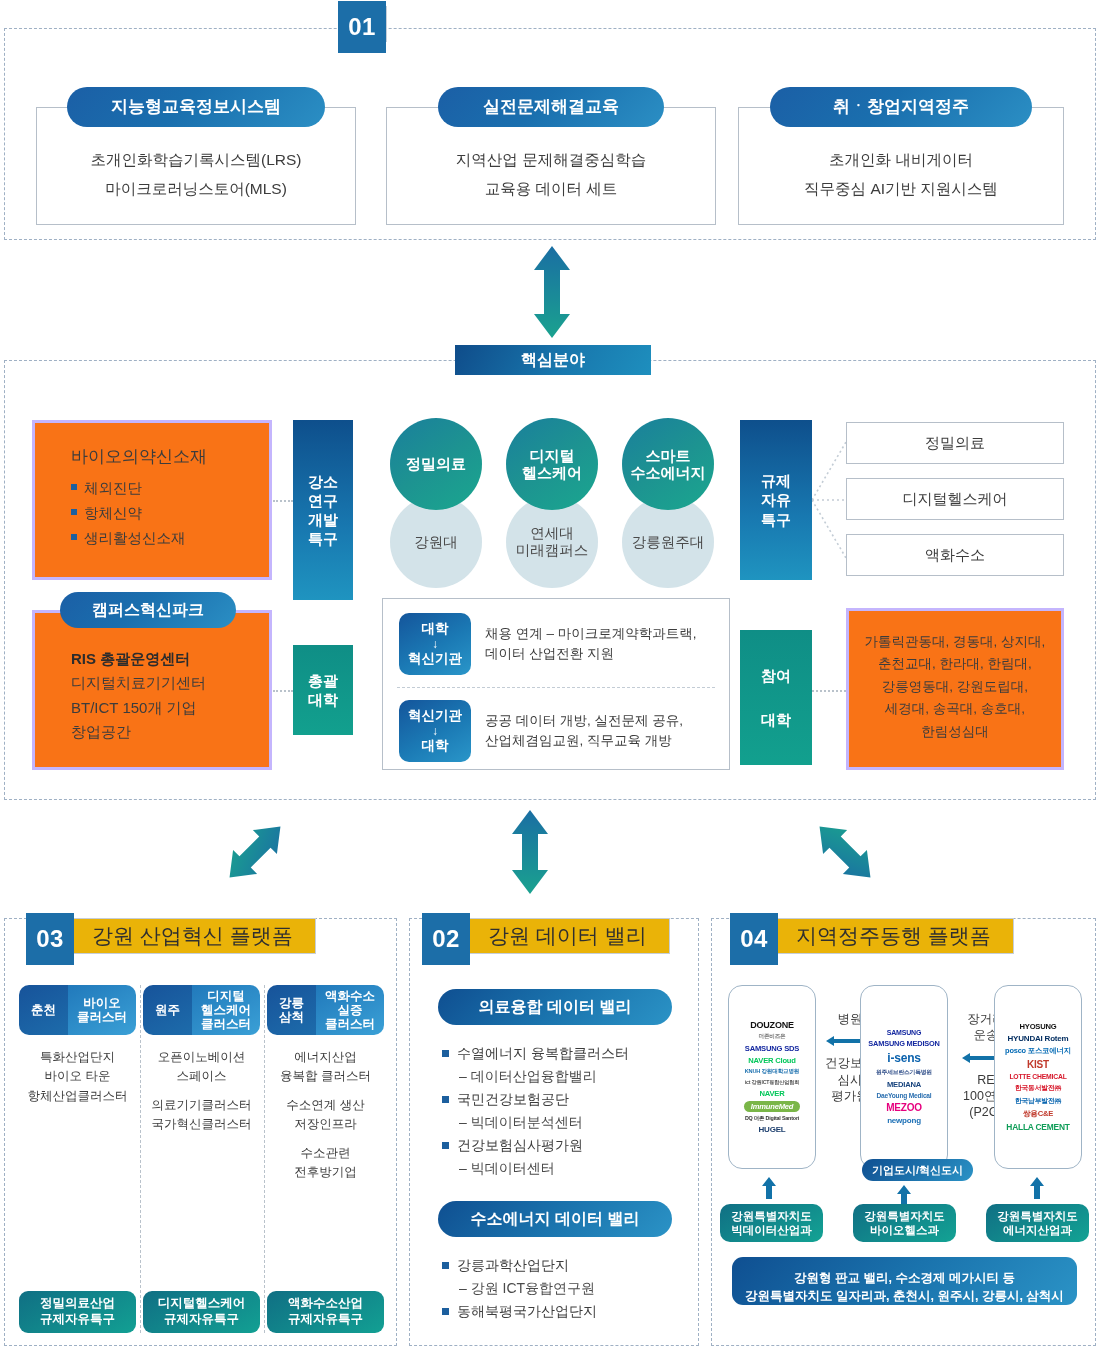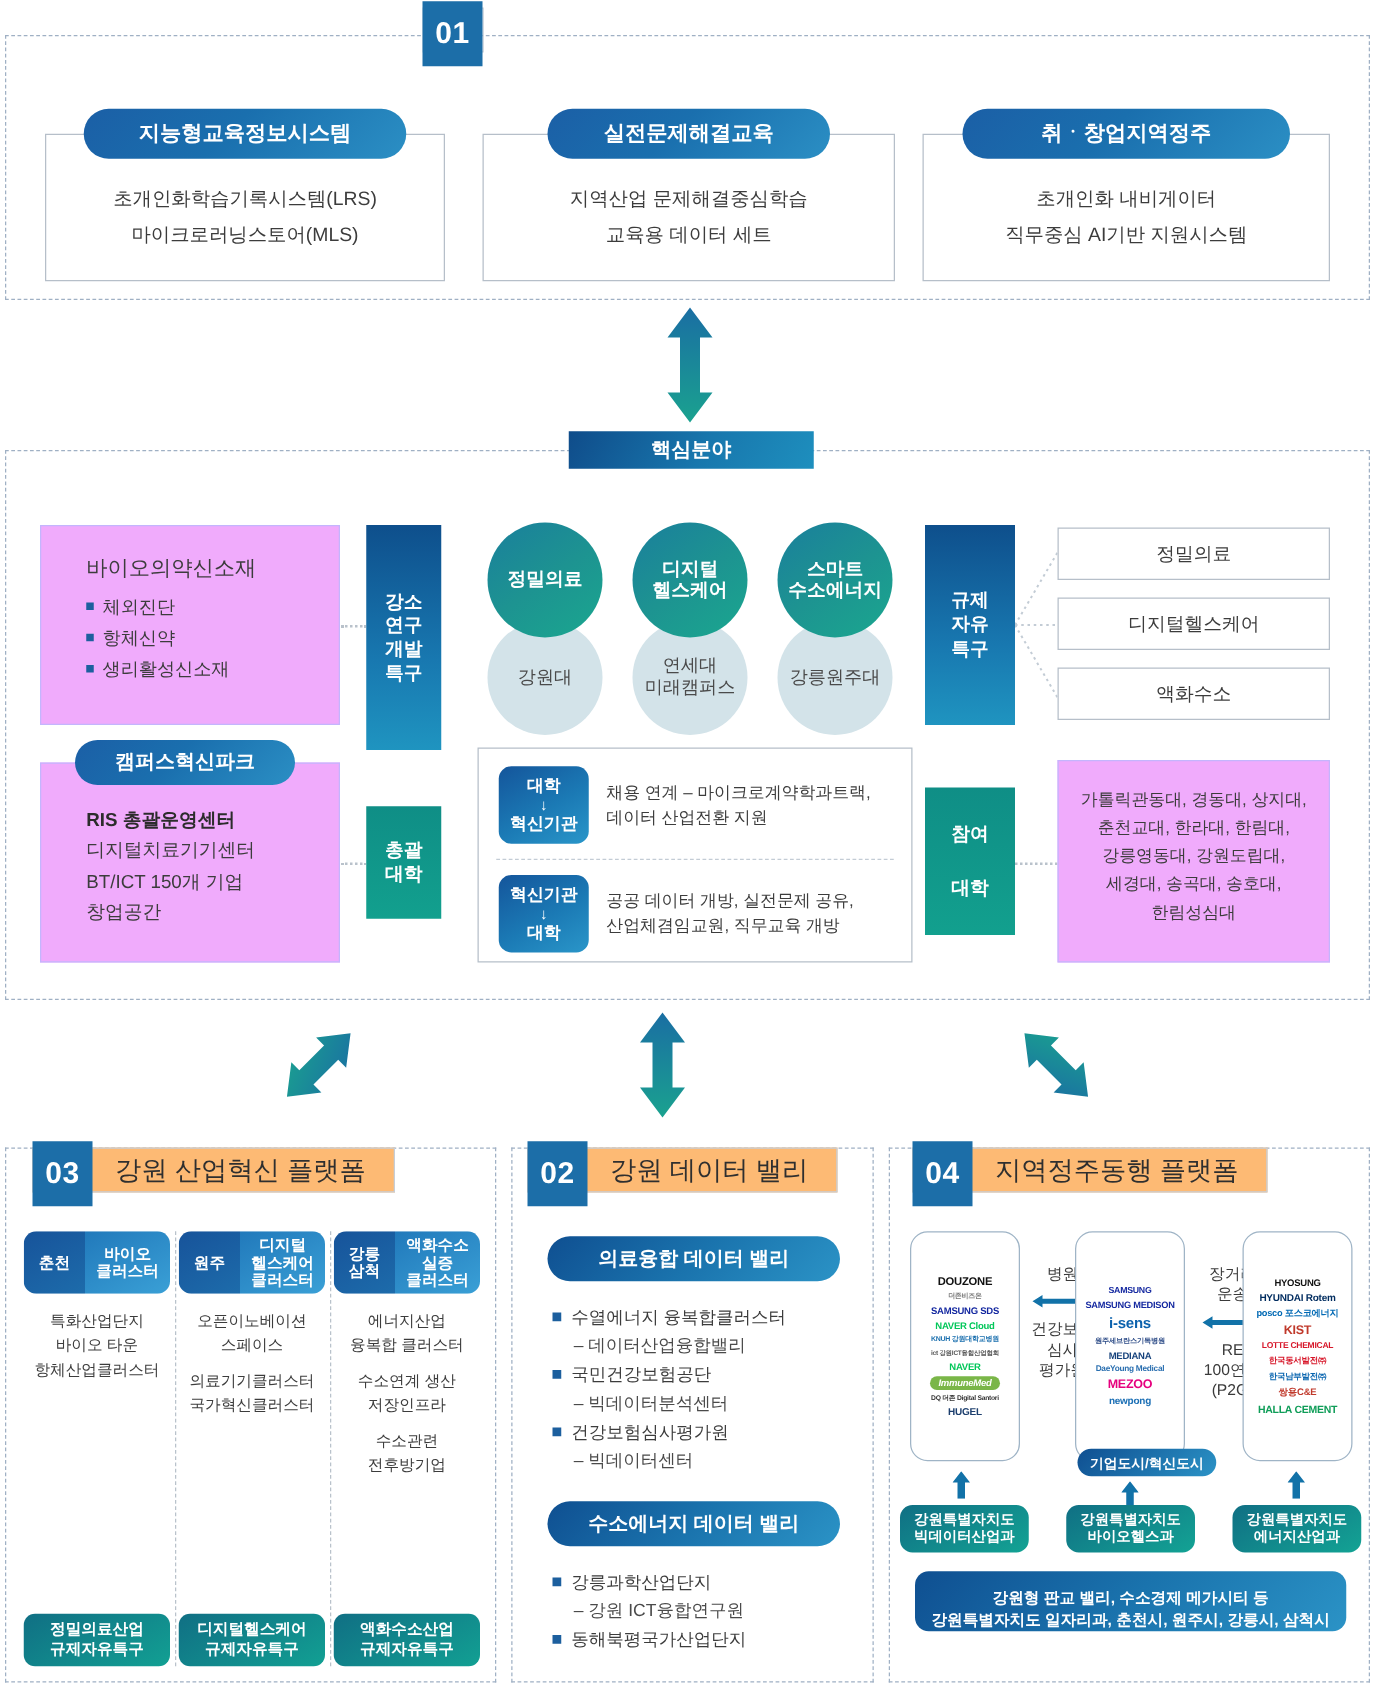--- a/index.html
+++ b/index.html
@@ -14,35 +14,35 @@
 
   
   .pill {
     border-radius: 999px;
     background: linear-gradient(135deg,#1b5fa6 0%,#1a6fae 45%,#2b8fc4 100%);
     color:#fff; font-weight:bold; text-align:center;
     display:flex; align-items:center; justify-content:center;
     line-height:1.15;
   }
   .rbox {
-    border:1px solid #c4b5fd; background:#f0abfc;
+    border:3px solid #c4b5fd; background:#f97316;
   }
   .absb { position:absolute; }
 
   
   .panel {
     position:absolute;
     border:1px dashed #9fb0c4;
     background:#fff;
   }
   .panel-title {
     position:absolute;
     display:flex; align-items:stretch;
     border:1px solid #c6ced8;
-    background:#fdba74;
+    background:#eab308;
     height:36px;
     z-index:6;
   }
   .panel-title .num {
     width:48px;
     background:#1c6ea8;
     color:#fff;
     font-size:24px;
     font-weight:600;
     display:flex; align-items:center; justify-content:center;
@@ -335,21 +335,21 @@
       <div>산업체겸임교원, 직무교육 개방</div>
     </div>
   </div>
 </div>
 
 <div class="vtab blue" style="left:740px; top:420px; width:72px; height:160px;">
   <span>규제</span>
   <span>자유</span>
   <span>특구</span>
 </div>
-<div class="vtab teal" style="left:740px; top:630px; width:72px; height:118px;gap:24px;">
+<div class="vtab teal" style="left:740px; top:630px; width:72px; height:135px;gap:24px;">
   <span>참여</span>
   <span>대학</span>
 </div>
 
 <svg class="absb" style="left:812px; top:420px;" width="36" height="160">
   <line x1="0" y1="80" x2="34" y2="22" stroke="#c3ccd5" stroke-width="1.6" stroke-dasharray="2,3"></line>
   <line x1="0" y1="80" x2="34" y2="80" stroke="#c3ccd5" stroke-width="1.6" stroke-dasharray="2,3"></line>
   <line x1="0" y1="80" x2="34" y2="138" stroke="#c3ccd5" stroke-width="1.6" stroke-dasharray="2,3"></line>
 </svg>
 <div class="dotline" style="left:812px; top:690px; width:34px;"></div>

